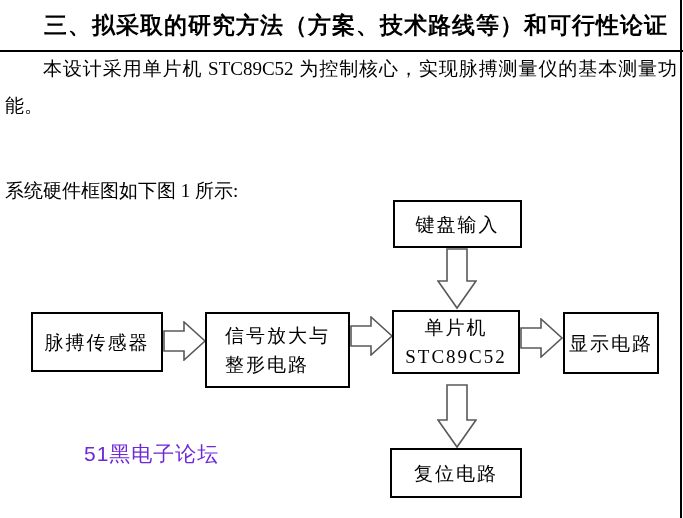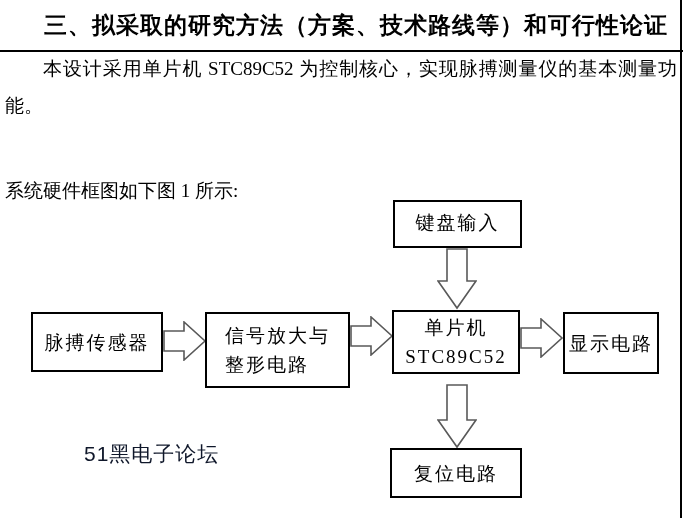--- a/index.html
+++ b/index.html
@@ -36,21 +36,21 @@
     border:2px solid #000;
     box-sizing:border-box;
     background:#fff;
     font-size:19px;letter-spacing:2px;
     display:flex;flex-direction:column;justify-content:center;
   }
   .dbox.center{align-items:center;text-align:center;}
   .dbox.leftpad{padding-left:18px;align-items:flex-start;text-align:left;}
   .dbox .bl{line-height:29px;white-space:nowrap;}
 
-  #box-keyboard{left:393px;top:200px;width:129px;height:48px;font-family:Liberation Mono, monospace;}
+  #box-keyboard{left:393px;top:200px;width:129px;height:48px;}
   #box-pulse  {left:31px; top:312px;width:132px;height:60px;}
   #box-signal {left:205px;top:312px;width:145px;height:76px;}
   #box-mcu    {left:392px;top:310px;width:128px;height:64px;}
   #box-display{left:563px;top:312px;width:96px;height:62px;}
   #box-reset  {left:390px;top:448px;width:132px;height:50px;}
 
   .arrow{position:absolute;}
   #arr-down-1 {left:437px;top:248px;}
   #arr-right-1{left:163px;top:321px;}
   #arr-right-2{left:350px;top:316px;}
@@ -126,15 +126,15 @@
   <div class="arrow" id="arr-down-2">
     <svg width="40" height="65" viewBox="0 0 40 65">
       <polygon points="10,1 30,1 30,36 39,36 20,63 1,36 10,36"></polygon>
     </svg>
   </div>
 
   <div class="dbox center" id="box-reset">
     <div class="bl">复位电路</div>
   </div>
 
-  <div class="watermark" style="color: #0f172a;">51黑电子论坛</div>
+  <div class="watermark" style="color: #6d28d9;">51黑电子论坛</div>
 
 </div>
 
 </body></html>

